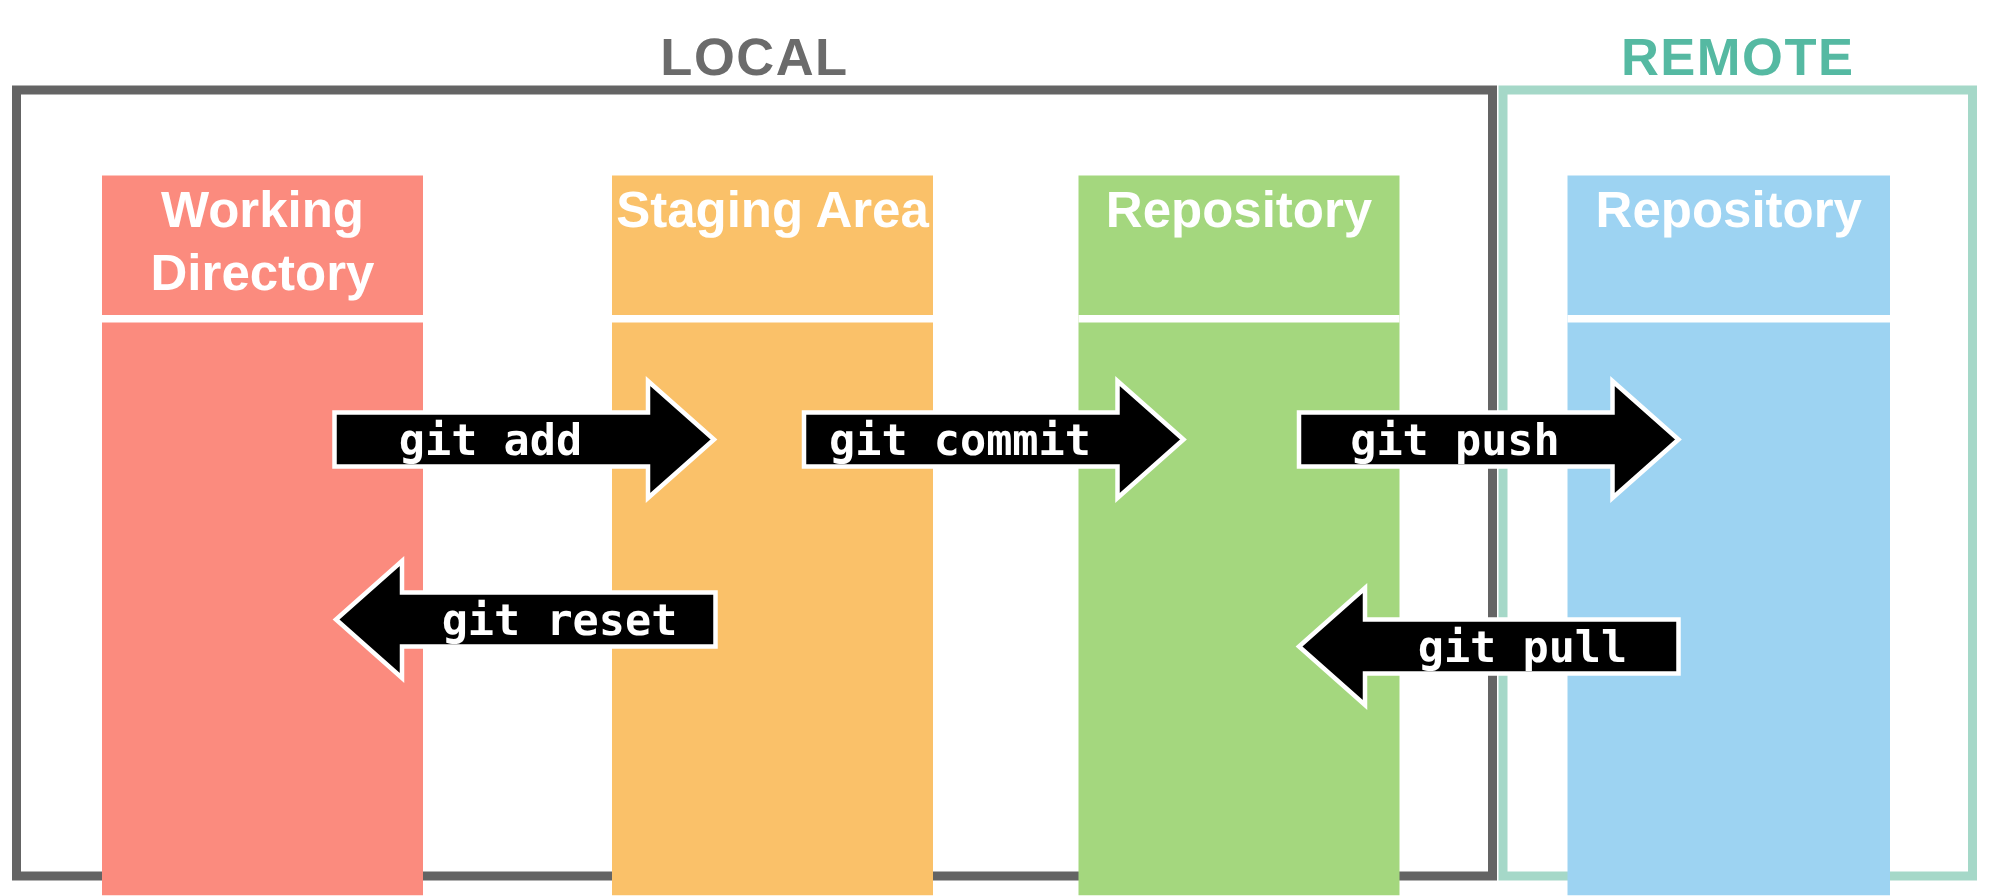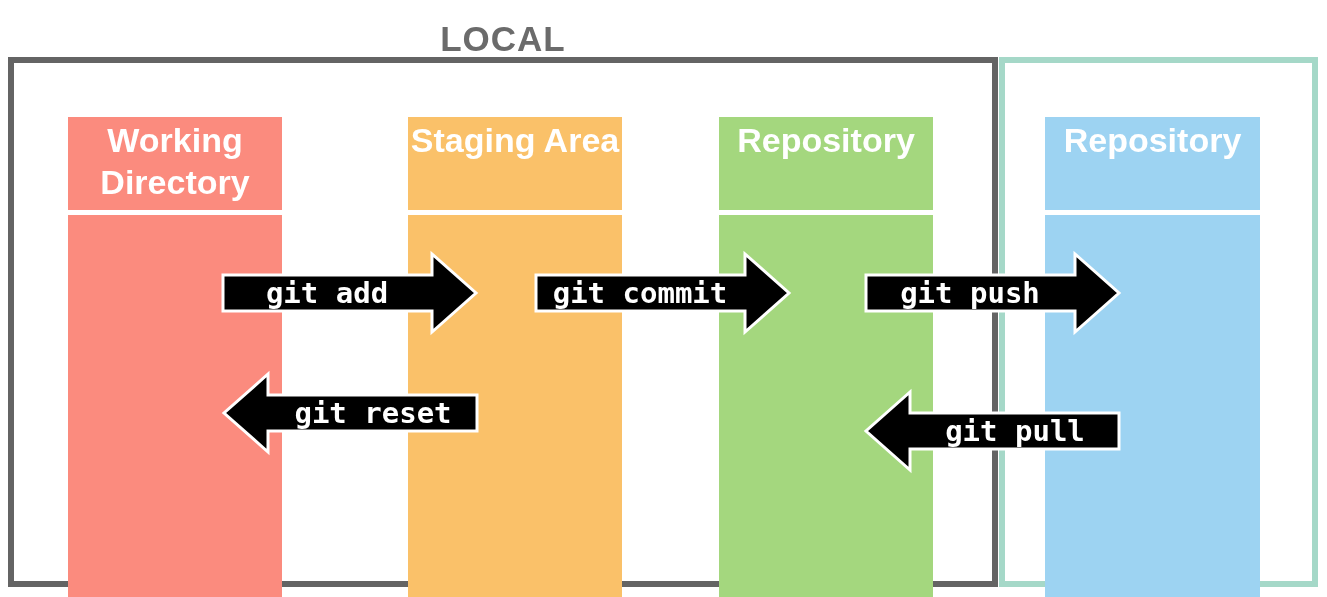--- a/index.html
+++ b/index.html
@@ -77,20 +77,21 @@
     font-weight: bold;
     text-anchor: middle;
   }
 </style>
 </head>
 <body>
 
 <div class="stage">
 
   <div class="section-title" id="local-title" style="color: rgb(107, 107, 107);">LOCAL</div>
+  <div class="section-title" id="remote-title" style="color: rgb(85, 185, 162);">REMOTE</div>
 
   <div class="frame" id="local-frame" style="border-color: rgb(100, 100, 100);"></div>
   <div class="frame" id="remote-frame" style="border-color: rgb(165, 216, 200);"></div>
 
   <div class="column" id="col-working" style="background: rgb(251, 139, 126);">
     <div class="col-header">
       <span>Working Directory</span>
     </div>
   </div>
 

